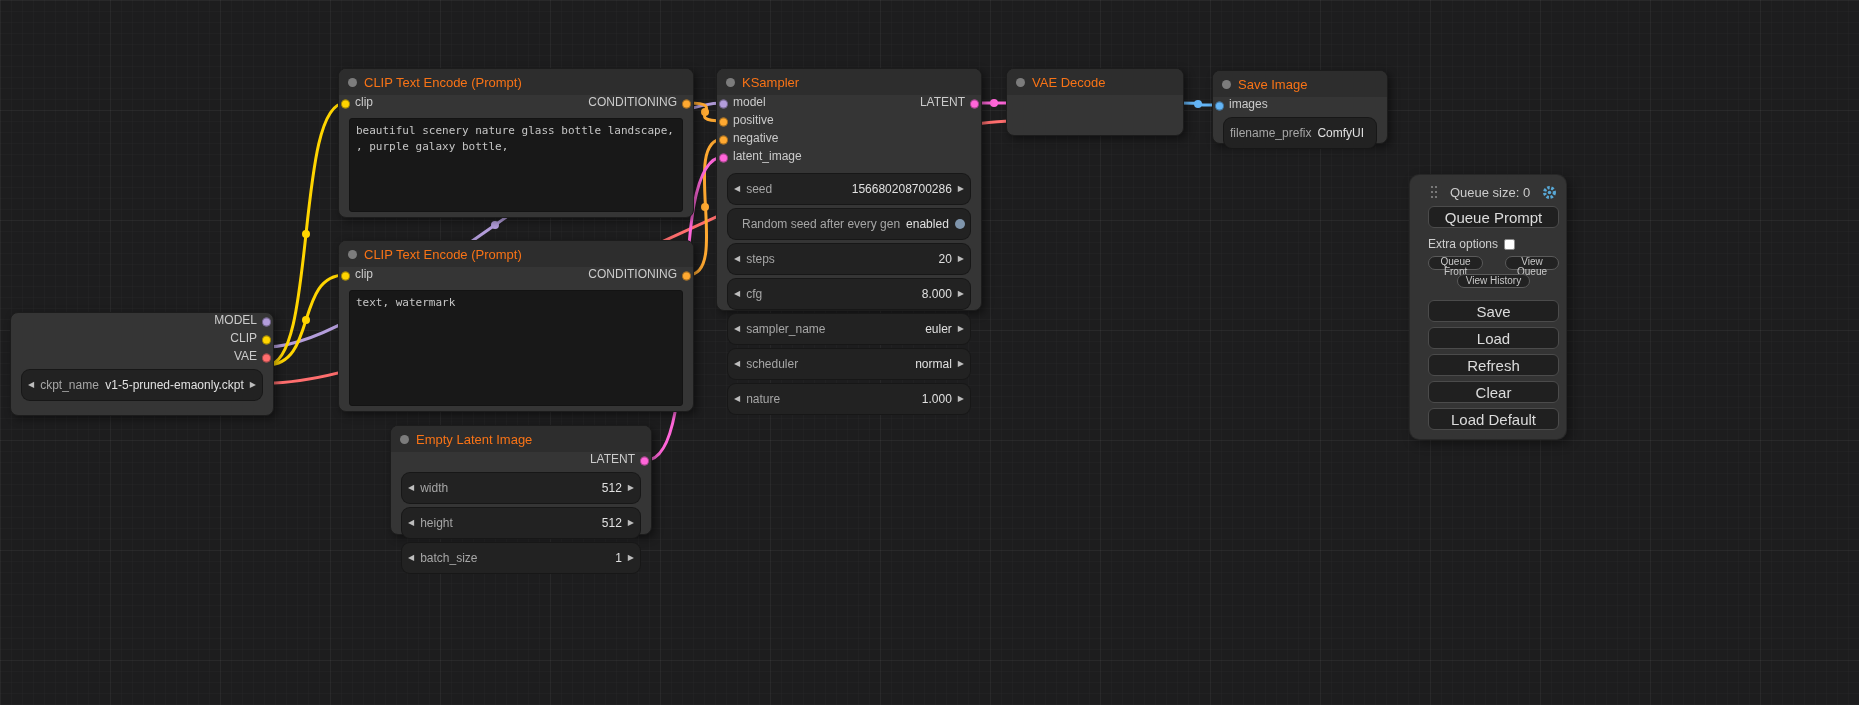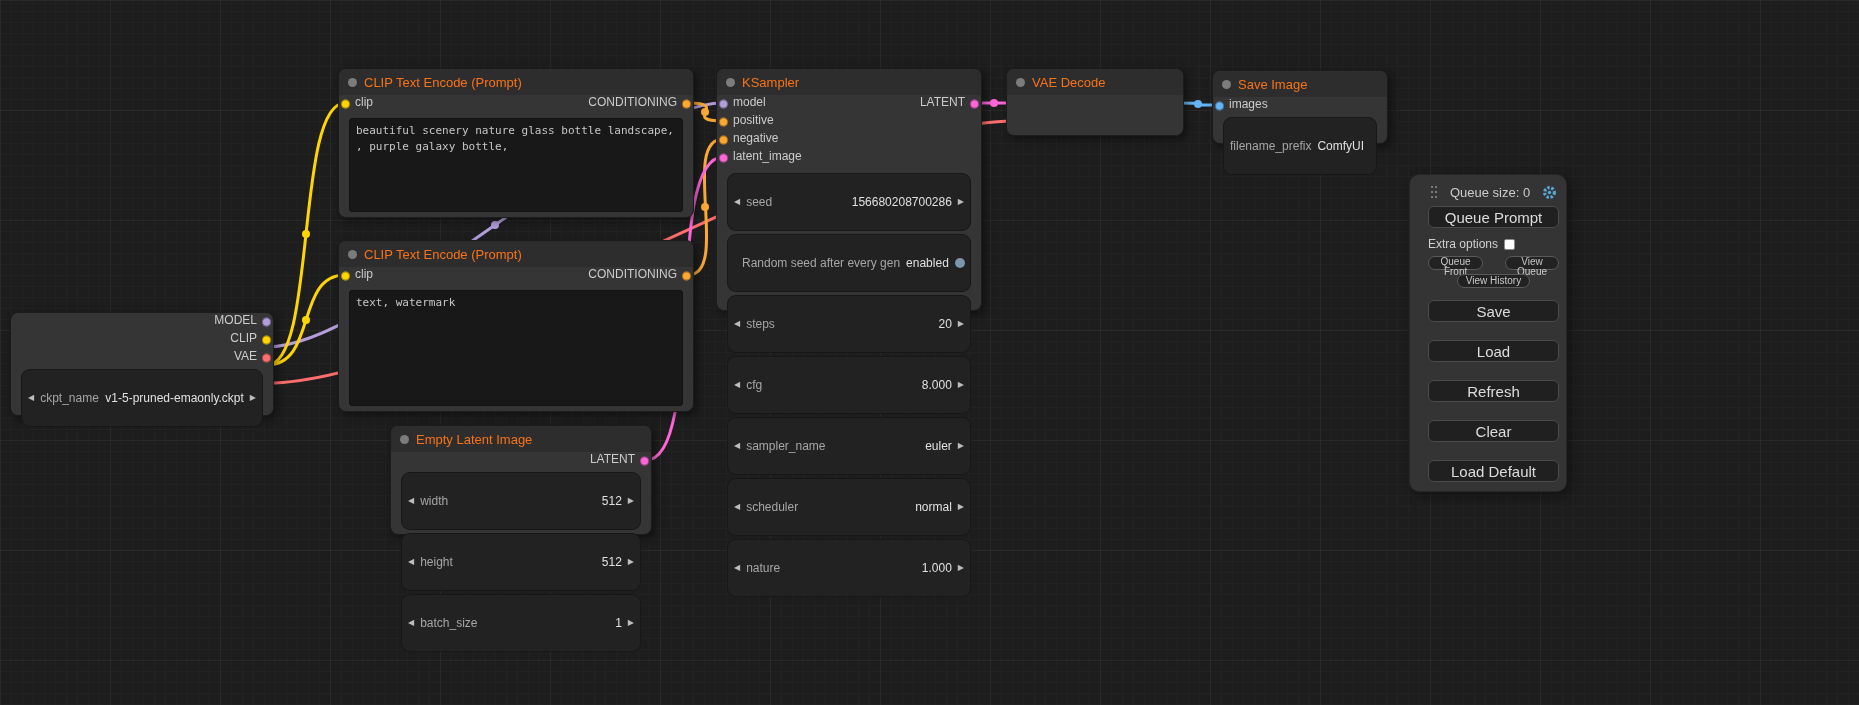--- a/index.html
+++ b/index.html
@@ -23,21 +23,21 @@
   .nbody{position:relative;}
   .srow{position:relative;height:18px;display:flex;align-items:flex-start;
     font-size:12px;color:#cbcbcb;padding:0 12px;}
   .dot{position:absolute;width:9px;height:9px;border-radius:50%;top:50%;
     transform:translateY(-50%);box-shadow:inset 0 0 0 1px rgba(0,0,0,0.35);}
   .dot.in{left:2px}
   .dot.out{right:2px}
   .slabel.in{margin-left:4px;}
   .slabel.out{margin-left:auto;margin-right:4px;}
   .widget{height:24px;margin:0 10px 3px 10px;background:#222;border-radius:9px;
-    display:flex;align-items:center;font-size:12px;padding:17px 7px;gap:6px;
+    display:flex;align-items:center;font-size:12px;padding:4px 7px;gap:6px;
     box-shadow:inset 0 0 0 1px rgba(0,0,0,0.3);}
   .warr{font-size:8px;color:#bdbdbd;line-height:1;flex:0 0 auto;}
   .wname{color:#a6a6a6;white-space:nowrap;}
   .wname.indent{padding-left:8px;}
   .wval{margin-left:auto;color:#e0e0e0;white-space:nowrap;}
   .knob{flex:0 0 auto;width:10px;height:10px;border-radius:50%;}
   textarea.prompt{display:block;margin:5px 10px 0 10px;width:calc(100% - 20px);
     box-sizing:border-box;background:#181818;border:1px solid #131313;border-radius:3px;
     resize:none;color:#c6c6c6;font-family:"DejaVu Sans Mono",monospace;font-size:11px;
     line-height:1.45;padding:4px 6px;outline:none;}
@@ -52,21 +52,21 @@
   .btn{display:block;width:100%;box-sizing:border-box;height:22px;background:#202020;
     border:1px solid #4b4b4b;border-radius:6px;color:#dcdcdc;font-size:15px;
     font-family:Liberation Sans, sans-serif;line-height:1;cursor:pointer;padding:0;}
   .btn.qp{margin-bottom:6px;}
   .extra-row{display:flex;align-items:center;gap:6px;
     font-size:12px;color:#cfcfcf;margin:3px 0 5px 0;}
   .checkbox{width:11px;height:11px;border-radius:2px;border:1px solid #8a8a8a;box-sizing:border-box;}
   .pill-row{display:flex;justify-content:center;gap:22px;margin-bottom:4px;}
   .btn.pill{width:auto;height:14px;font-size:10px;padding:0 8px;border-radius:8px;
     color:#c9c9c9;border:1px solid #5a5a5a;background:#222;}
-  .btn-stack{display:flex;flex-direction:column;gap:18px;margin-top:8px;}
+  .btn-stack{display:flex;flex-direction:column;gap:5px;margin-top:8px;}
 </style>
 </head>
 <body>
 
 <div class="stage">
 
   <svg class="links" width="1859" height="705">
     <path d="M267,347 C377,347 613,103 723,103" stroke="#B39DDB"></path>
     <path d="M267,365 C317,365 295,103 345,103" stroke="#FFD500"></path>
     <path d="M267,365 C317,365 295,275 345,275" stroke="#FFD500"></path>

